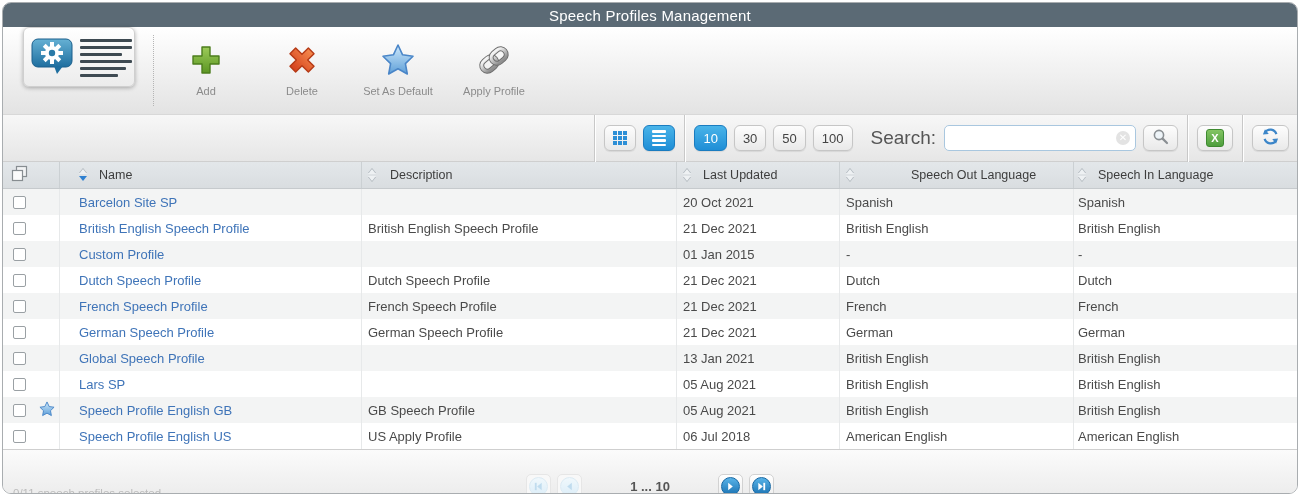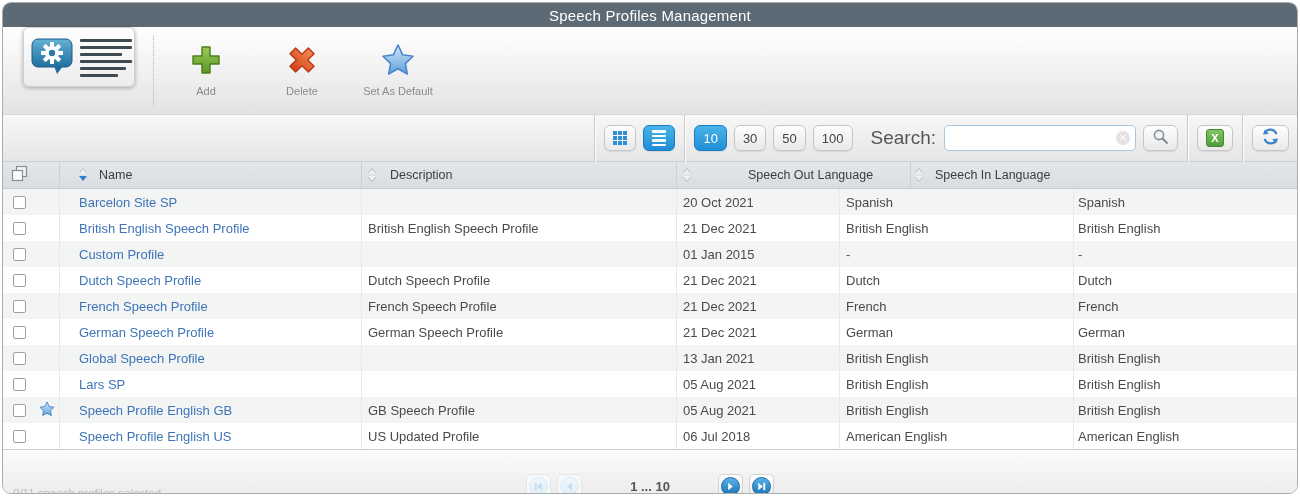--- a/index.html
+++ b/index.html
@@ -197,20 +197,33 @@
         <span class="lbl">Delete</span>
       </button>
       <button class="tb-btn">
         <span>
           <svg width="34" height="34" viewBox="0 0 34 34">
               <path d="M17 2 L21.6 11.8 L32 13.2 L24.4 20.6 L26.3 31 L17 25.8 L7.7 31 L9.6 20.6 L2 13.2 L12.4 11.8 Z" fill="url(#g-star)" stroke="#4a86c8" stroke-width="1.6" stroke-linejoin="round"></path>
             </svg>
         </span>
         <span class="lbl">Set As Default</span>
       </button>
+      <button class="tb-btn">
+        <span>
+          <svg width="34" height="34" viewBox="0 0 36 36">
+            <g transform="rotate(-40 18 18)" fill="none">
+              <rect x="3" y="12" width="17" height="12" rx="6" stroke="#6e6e6e" stroke-width="5.4"></rect>
+              <rect x="3" y="12" width="17" height="12" rx="6" stroke="url(#g-link)" stroke-width="3.4"></rect>
+              <rect x="16" y="12" width="17" height="12" rx="6" stroke="#6e6e6e" stroke-width="5.4"></rect>
+              <rect x="16" y="12" width="17" height="12" rx="6" stroke="url(#g-link)" stroke-width="3.4"></rect>
+            </g>
+          </svg>
+        </span>
+        <span class="lbl">Apply Profile</span>
+      </button>
     </div>
   </div>
 
   <div class="controls">
     <div class="vsep"></div>
     <button class="sq-btn">
       <span class="grid-ic">
           <i></i>
           <i></i>
           <i></i>
@@ -289,20 +302,27 @@
         </span>
       <span>Name</span>
     </span>
     <span class="c-desc">
       <span class="sort">
           <i class="up"></i>
           <i class="dn"></i>
         </span>
       <span style="margin-left:8px">Description</span>
     </span>
+    <span class="c-date">
+      <span class="sort">
+          <i class="up"></i>
+          <i class="dn"></i>
+        </span>
+      <span style="margin-left:6px">Last Updated</span>
+    </span>
     <span class="c-out">
       <span class="sort">
           <i class="up"></i>
           <i class="dn"></i>
         </span>
       <span style="margin-left:6px">Speech Out Language</span>
     </span>
     <span class="c-in">
       <span class="sort">
           <i class="up"></i>
@@ -491,21 +511,21 @@
       <span class="c2">
         <span style="visibility: hidden;">
           <svg width="16" height="16" viewBox="0 0 34 34">
               <path d="M17 2 L21.6 11.8 L32 13.2 L24.4 20.6 L26.3 31 L17 25.8 L7.7 31 L9.6 20.6 L2 13.2 L12.4 11.8 Z" fill="url(#g-star)" stroke="#4a86c8" stroke-width="2" stroke-linejoin="round"></path>
             </svg>
         </span>
       </span>
       <span class="c-name">
           <a class="name-link">Speech Profile English US</a>
         </span>
-      <span class="c-desc">US Updated Profile</span>
+      <span class="c-desc">US Apply Profile</span>
       <span class="c-date">06 Jul 2018</span>
       <span class="c-out">American English</span>
       <span class="c-in">American English</span>
     </div>
     </div>
 
   <div class="tfoot">
     <span class="sel-status">0/11 speech profiles selected</span>
     <div class="pager">
       <button class="pg-btn disabled">

